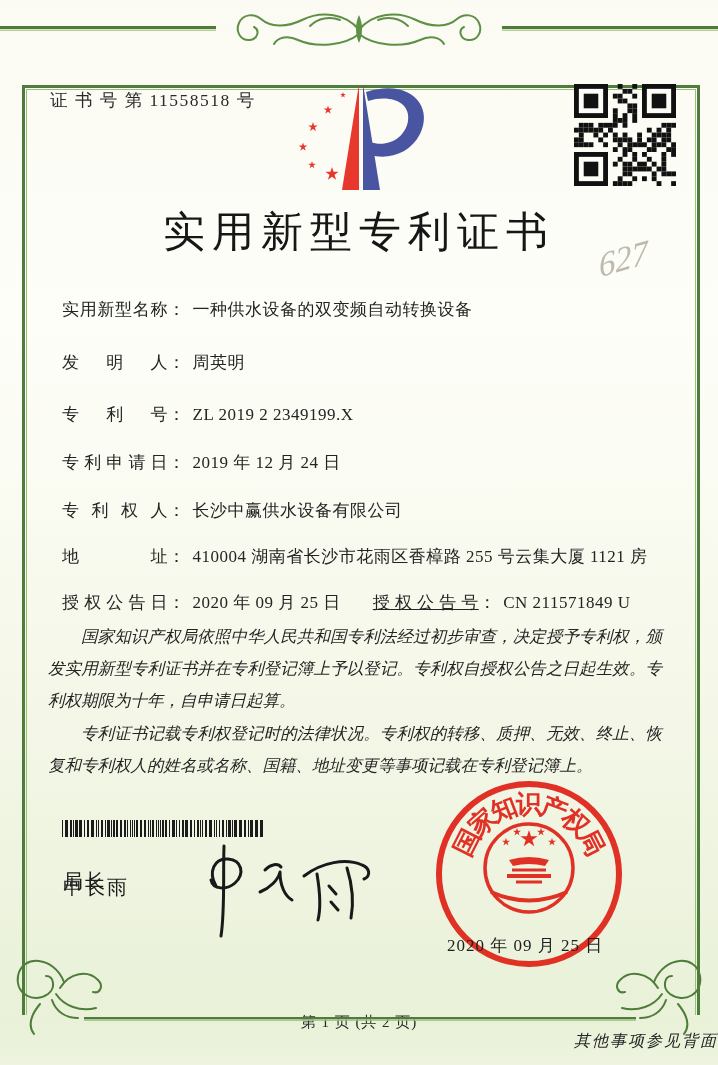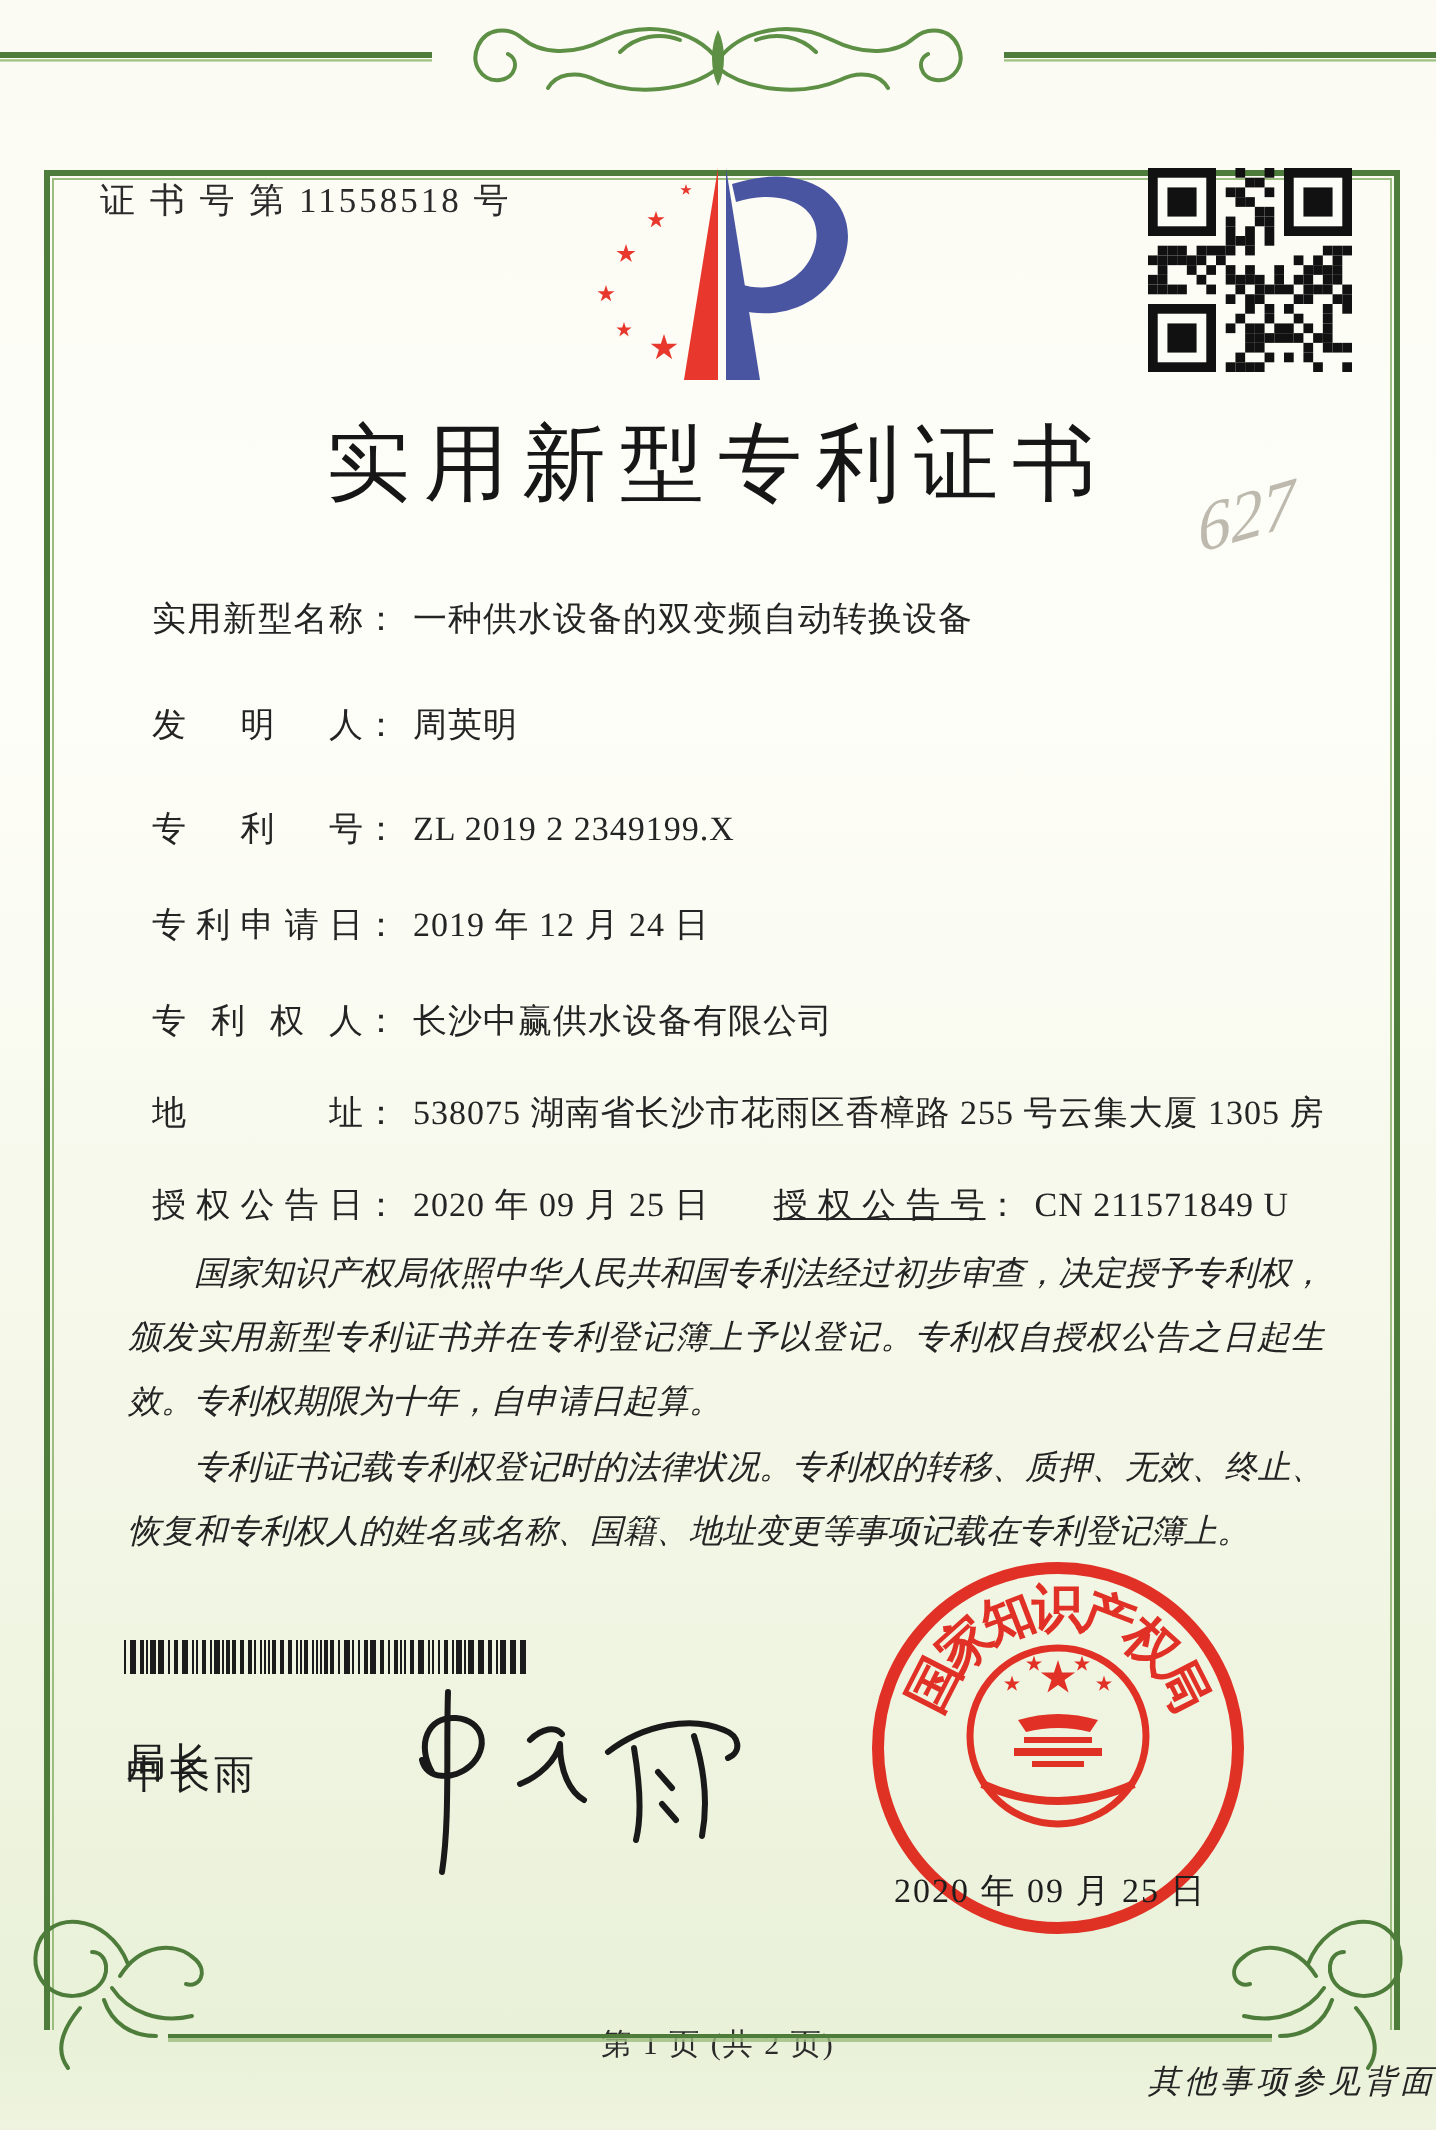--- a/index.html
+++ b/index.html
@@ -13,25 +13,25 @@
     border:3px solid #4e7d3b;border-bottom:none;}
   .frame-inner{position:absolute;left:1px;right:1px;top:1px;bottom:0;
     border:1px solid #9cbd80;border-bottom:none;}
   .certno{position:absolute;left:50px;top:88px;font-size:17.5px;letter-spacing:1.5px;color:#2a2a2a;}
   .logo{position:absolute;left:286px;top:70px;}
   .qr{position:absolute;left:574px;top:84px;}
   .title{position:absolute;top:204px;left:0;width:100%;text-align:center;
     font-size:42px;font-weight:normal;letter-spacing:7px;color:#161616;}
   .pencil{position:absolute;left:598px;top:240px;font-size:34px;font-style:italic;
     color:rgba(125,118,100,.5);transform:rotate(-16deg) skewX(-12deg);}
-  .frow{position:absolute;left:76px;font-size:17px;color:#242424;letter-spacing:.5px;white-space:nowrap;}
+  .frow{position:absolute;left:62px;font-size:17px;color:#242424;letter-spacing:.5px;white-space:nowrap;}
   .flabel{display:inline-block;width:106px;text-align:justify;text-align-last:justify;}
   .fvalue{margin-left:7px;}
   .gap{margin-left:32px;text-decoration:underline;}
-  .paras{position:absolute;left:64px;right:56px;top:621px;font-size:16.5px;line-height:1.95;
+  .paras{position:absolute;left:48px;right:56px;top:621px;font-size:16.5px;line-height:1.95;
     font-style:italic;color:#242424;text-align:justify;}
   .paras p{margin:0;text-indent:2em;}
   .barcode{position:absolute;left:62px;top:820px;}
   .dir{position:absolute;left:63px;font-family:"Liberation Sans","DejaVu Sans",sans-serif;
     font-size:20px;color:#1d1d1d;letter-spacing:2px;}
   .dir-title{top:868px;}
   .dir-name{top:874px;}
   .sig{position:absolute;left:176px;top:836px;}
   .seal{position:absolute;left:424px;top:776px;}
   .seal text{font:bold 26px "Liberation Serif","DejaVu Serif",serif;fill:#e02318;}
@@ -242,21 +242,21 @@
   <div class="frow" style="top:403px">
     <span class="flabel">专利号</span><span>：</span><span class="fvalue">ZL 2019 2 2349199.X</span>
   </div>
   <div class="frow" style="top:451px">
     <span class="flabel">专利申请日</span><span>：</span><span class="fvalue">2019 年 12 月 24 日</span>
   </div>
   <div class="frow" style="top:499px">
     <span class="flabel">专利权人</span><span>：</span><span class="fvalue">长沙中赢供水设备有限公司</span>
   </div>
   <div class="frow" style="top:545px">
-    <span class="flabel">地址</span><span>：</span><span class="fvalue">538075 湖南省长沙市花雨区香樟路 255 号云集大厦 1305 房</span>
+    <span class="flabel">地址</span><span>：</span><span class="fvalue">410004 湖南省长沙市花雨区香樟路 255 号云集大厦 1121 房</span>
   </div>
   <div class="frow" style="top:591px">
     <span class="flabel">授权公告日</span><span>：</span><span class="fvalue">2020 年 09 月 25 日</span><span class="flabel gap">授权公告号</span><span>：</span><span class="fvalue">CN 211571849 U</span>
   </div>
 
   <div class="paras">
     <p>国家知识产权局依照中华人民共和国专利法经过初步审查，决定授予专利权，颁发实用新型专利证书并在专利登记簿上予以登记。专利权自授权公告之日起生效。专利权期限为十年，自申请日起算。</p>
     <p>专利证书记载专利权登记时的法律状况。专利权的转移、质押、无效、终止、恢复和专利权人的姓名或名称、国籍、地址变更等事项记载在专利登记簿上。</p>
   </div>
 

